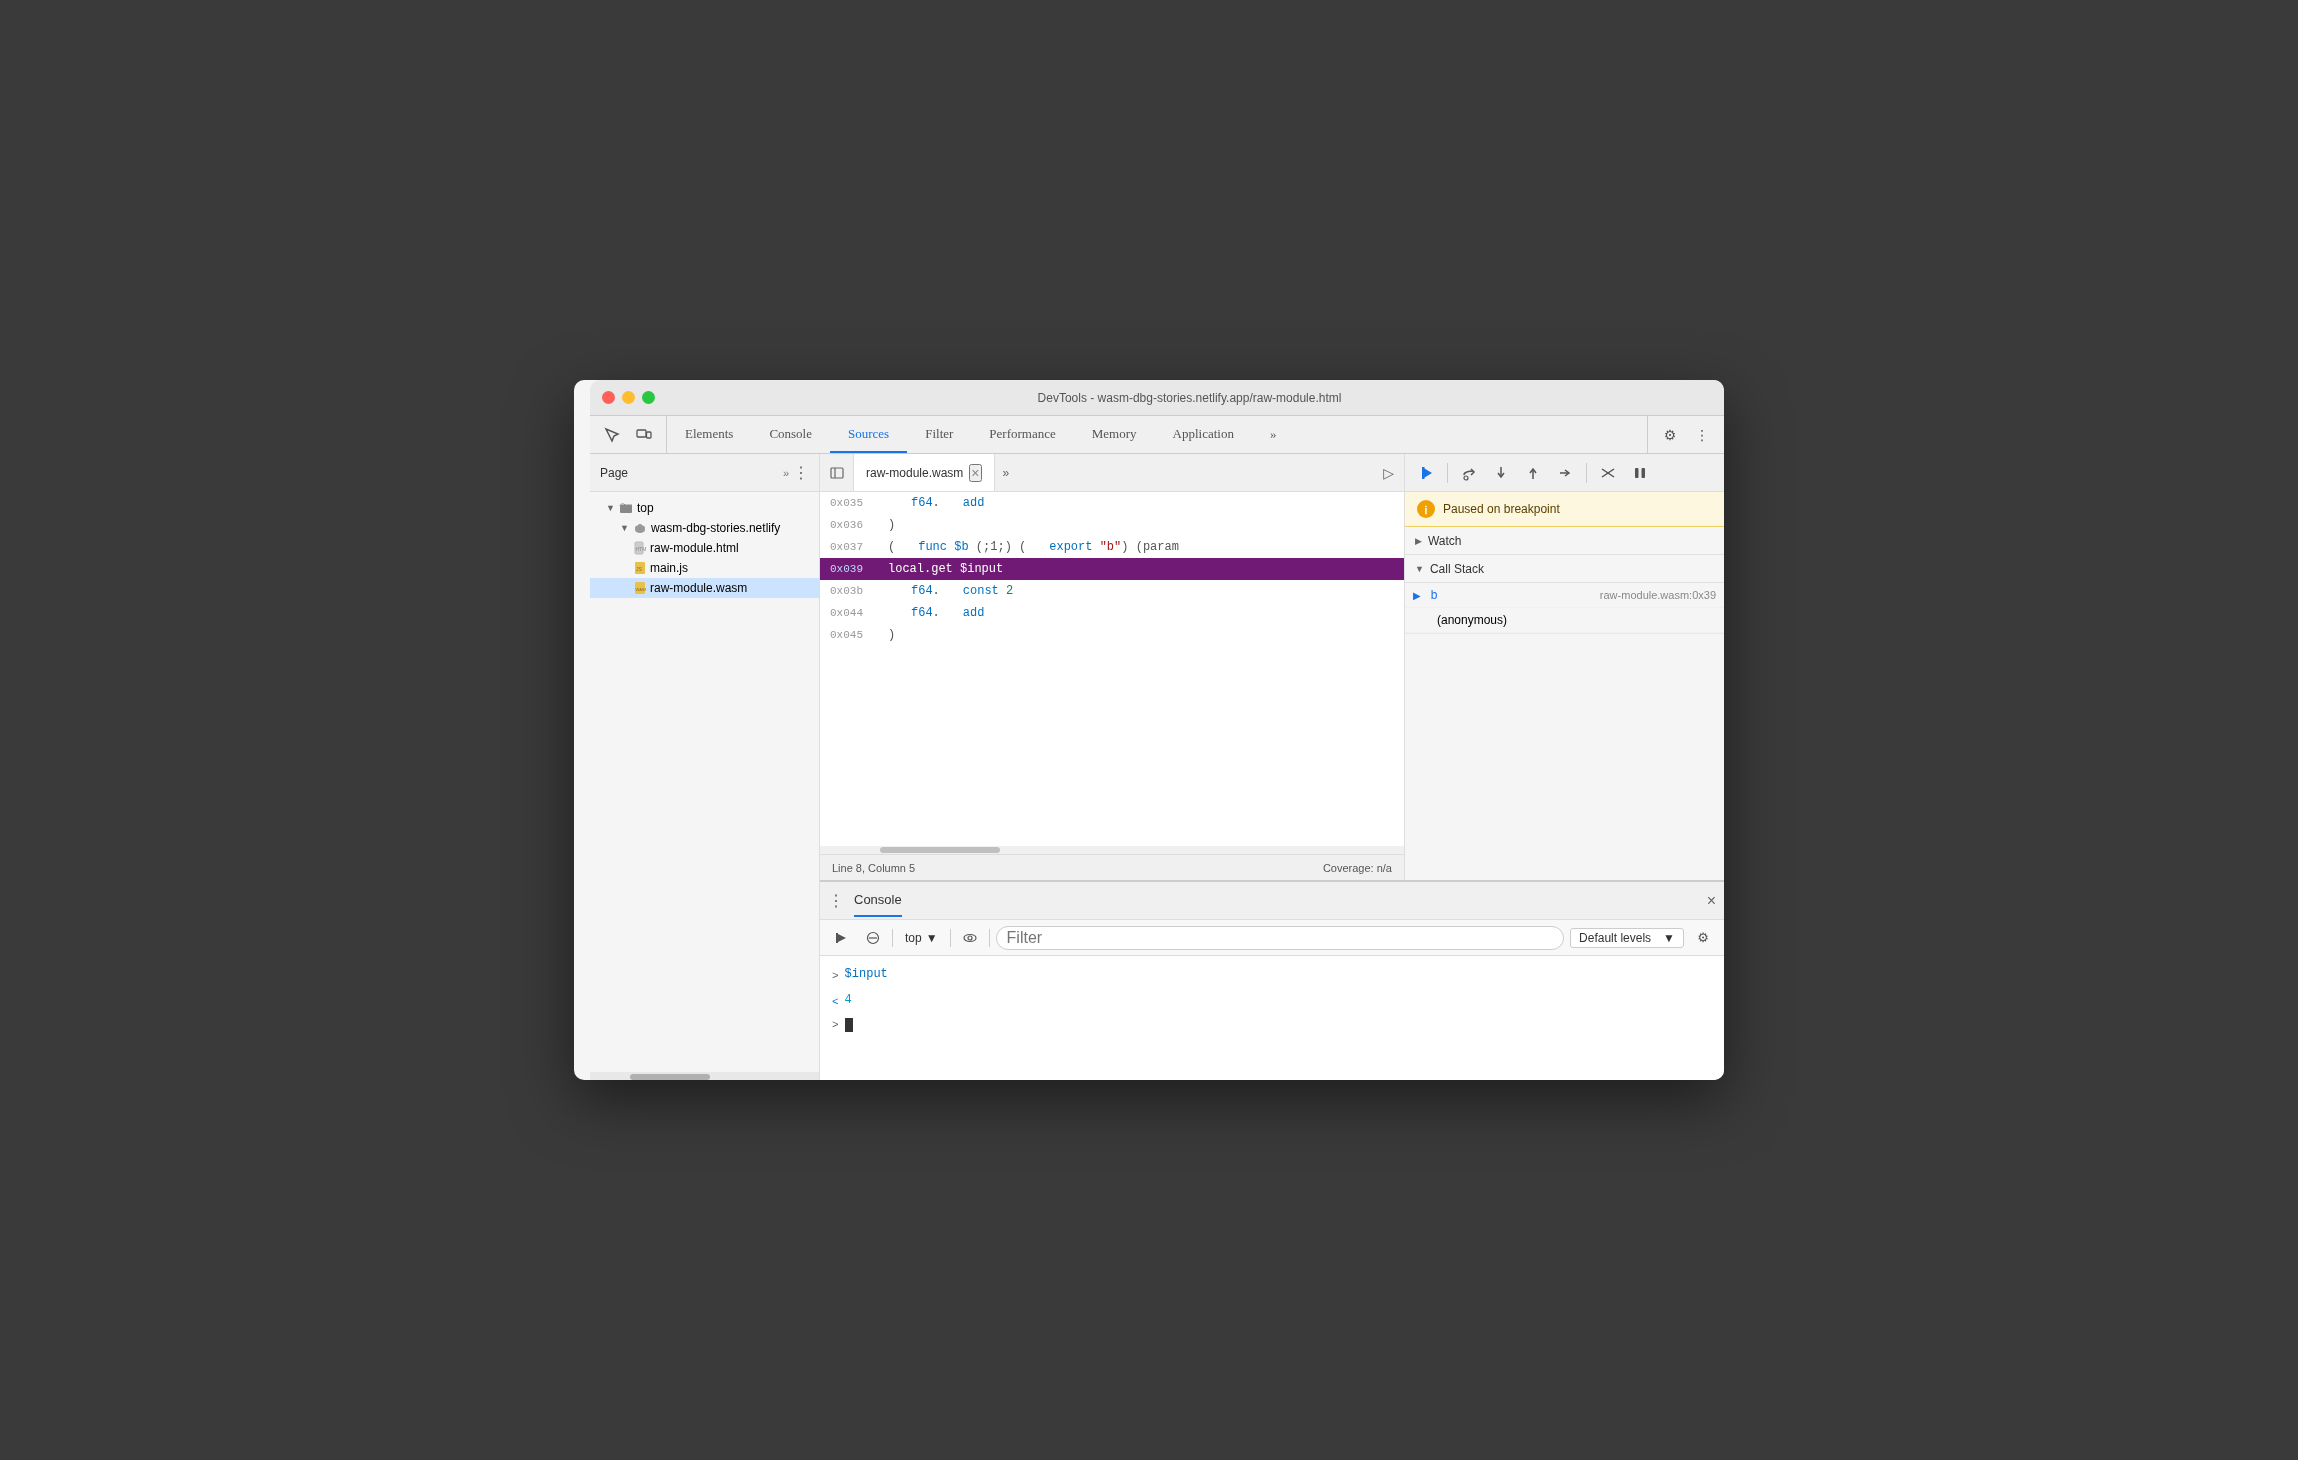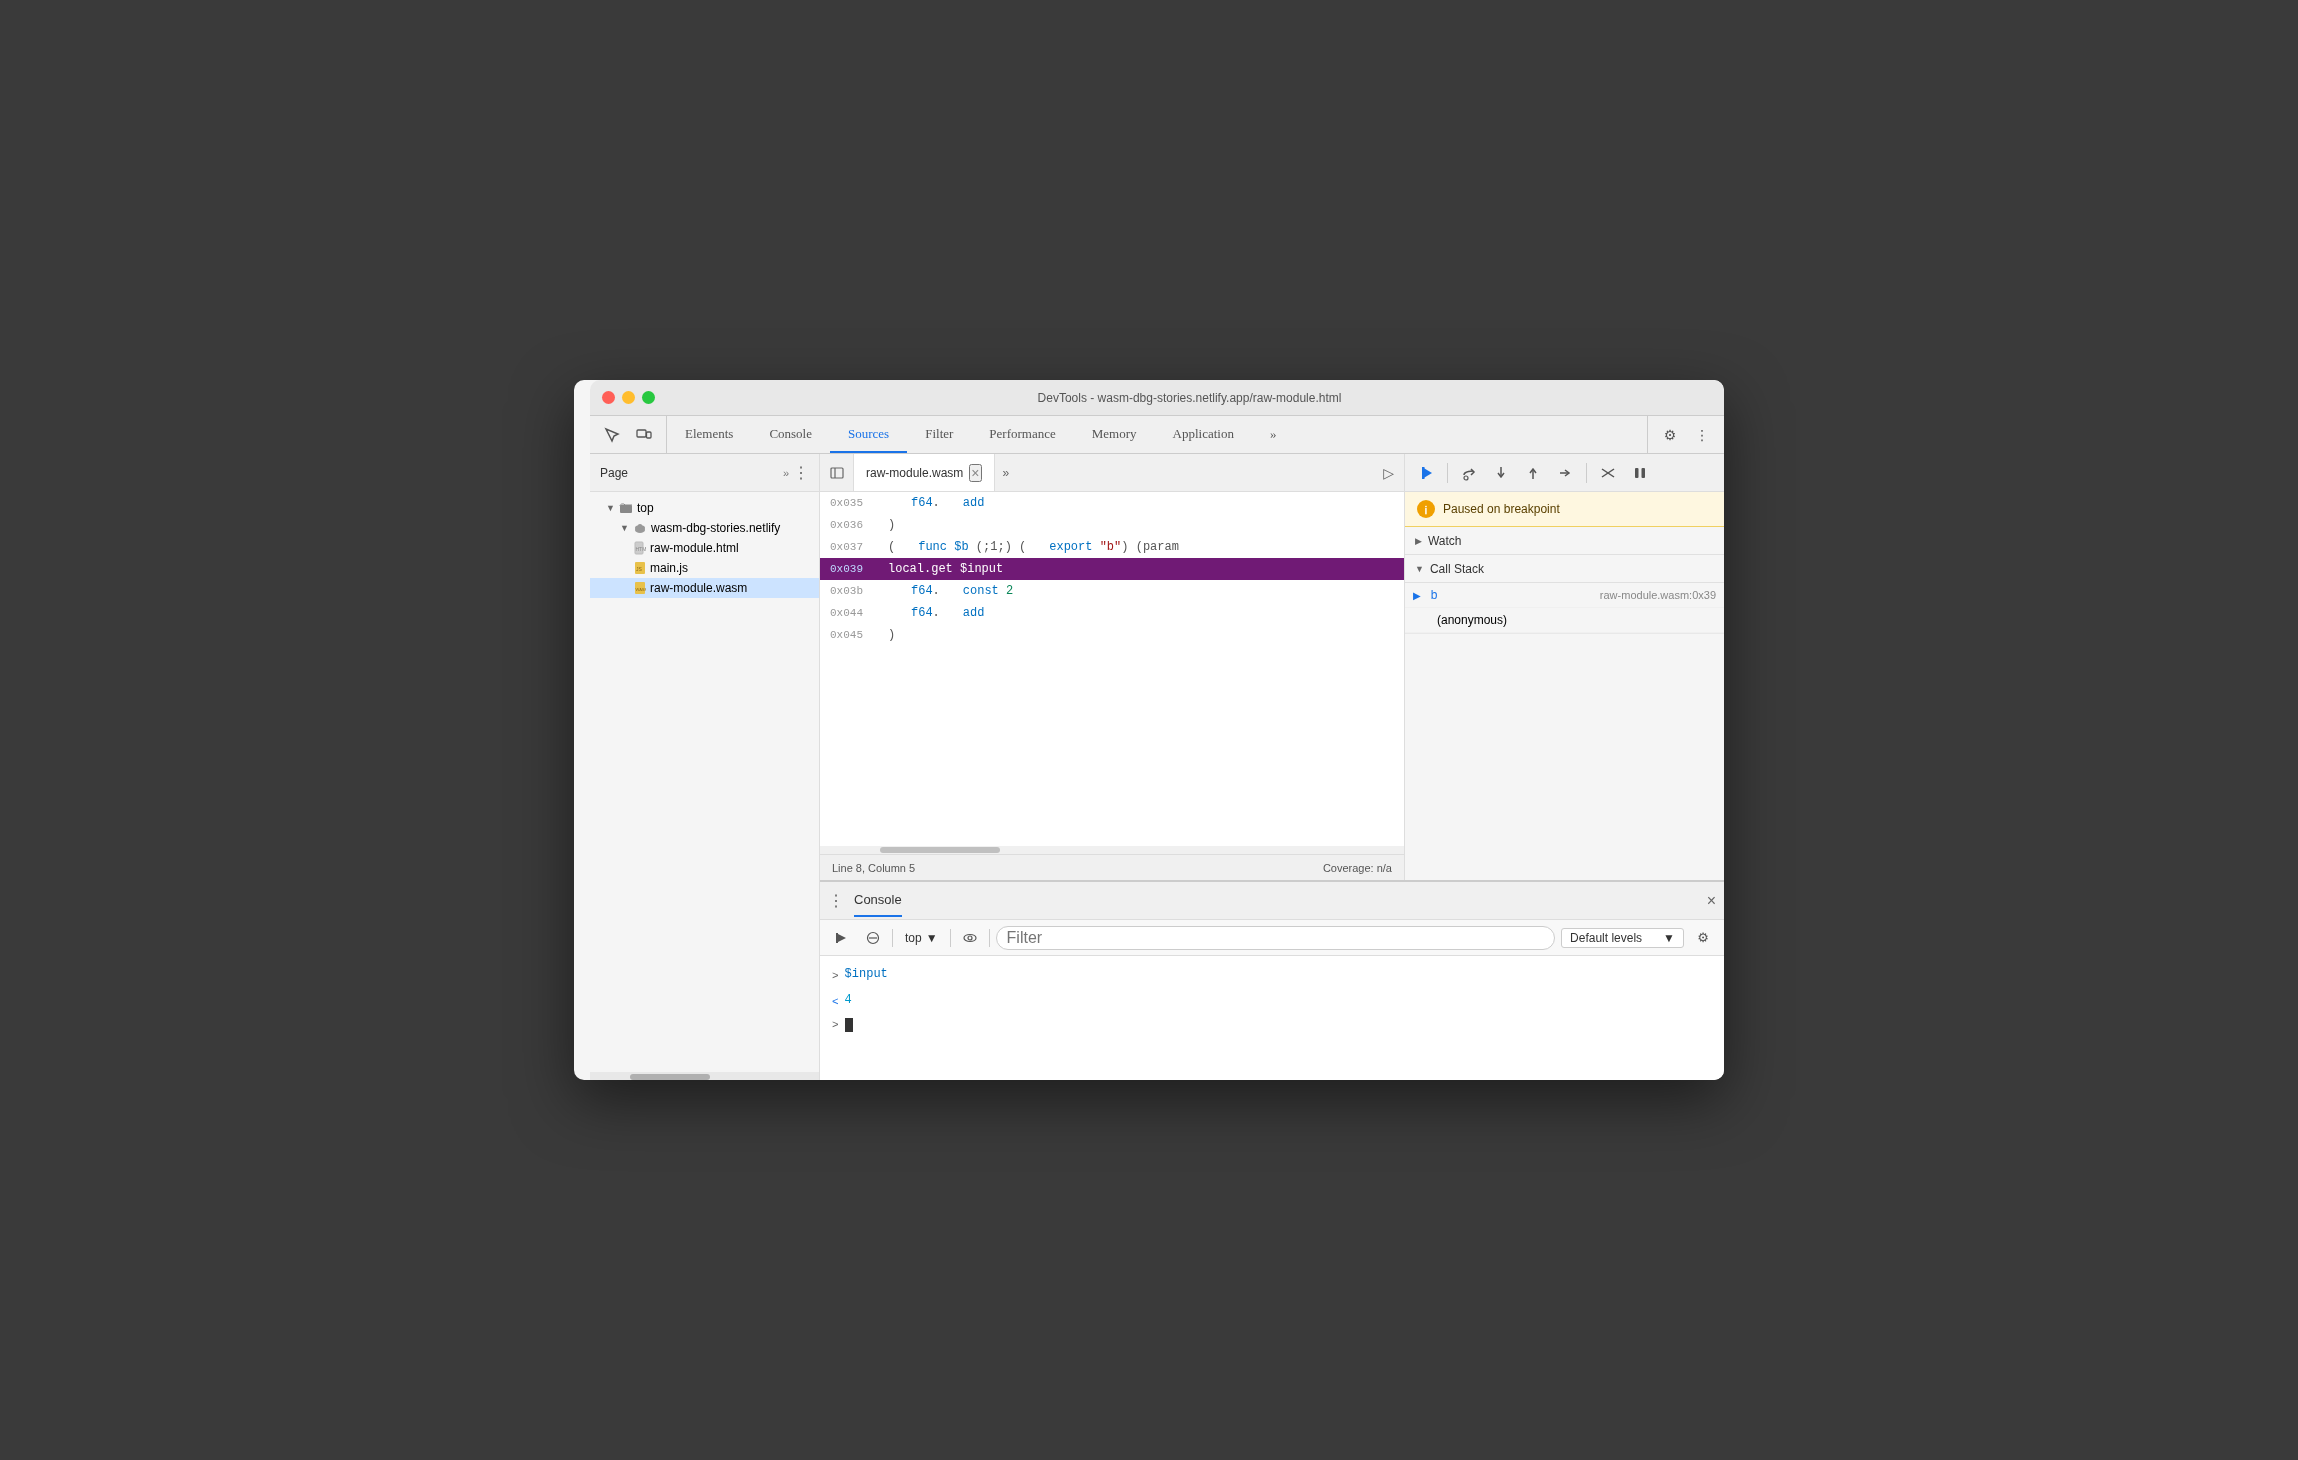--- a/index.html
+++ b/index.html
@@ -509,21 +509,21 @@
     .console-levels {
       padding: 2px 8px;
       font-size: 12px;
       color: #333;
       border: 1px solid #ccc;
       border-radius: 3px;
       background: #fff;
       cursor: pointer;
       display: flex;
       align-items: center;
-      gap: 21px;
+      gap: 12px;
     }
     .console-settings-btn {
       width: 26px;
       height: 26px;
       border: none;
       background: transparent;
       cursor: pointer;
       font-size: 13px;
       color: #555;
       margin-left: auto;

